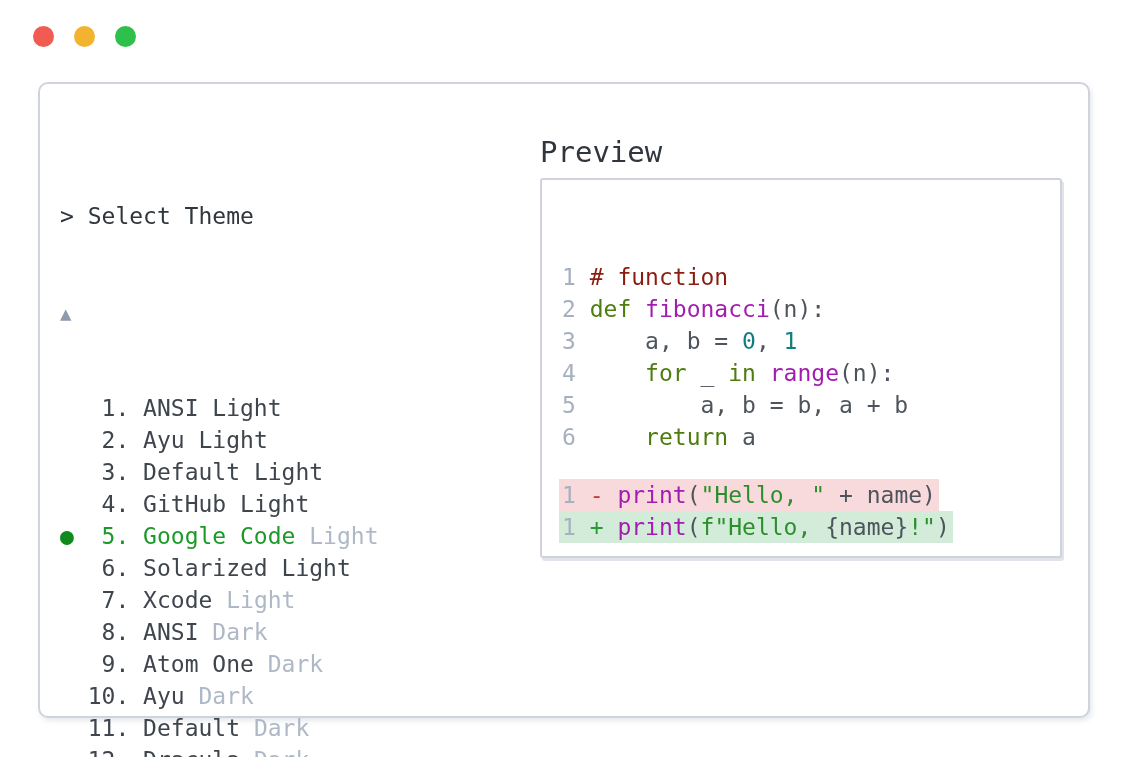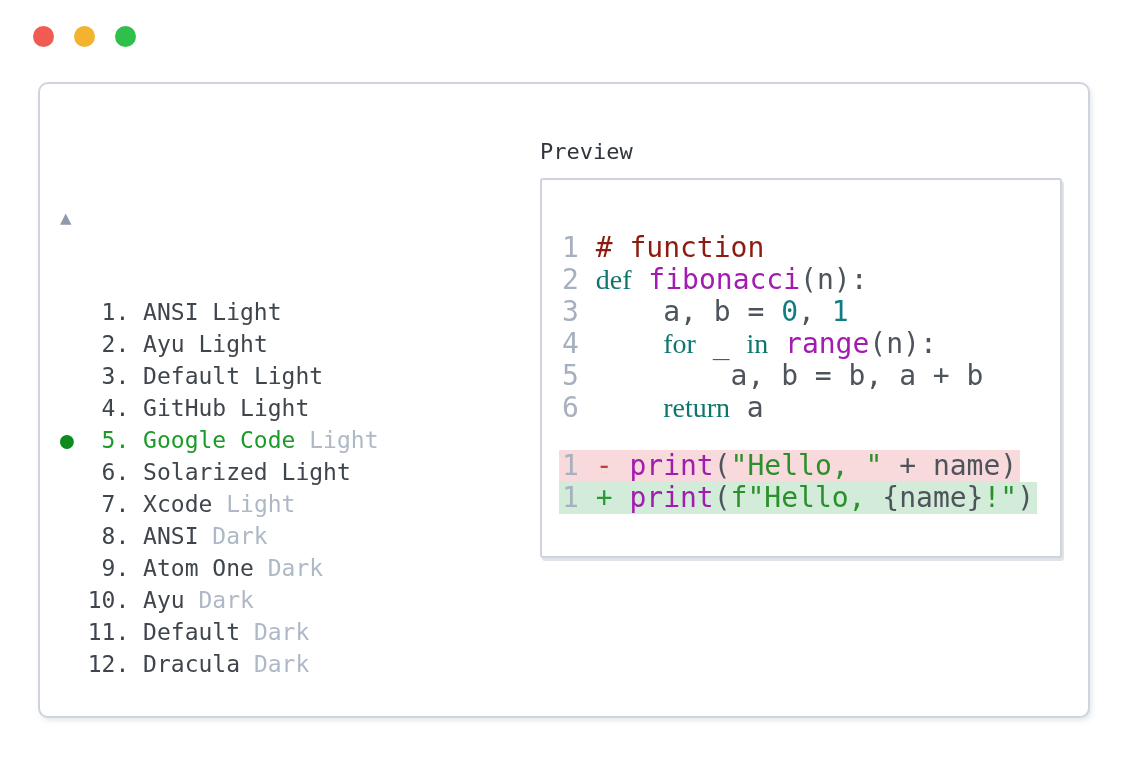--- a/index.html
+++ b/index.html
@@ -26,40 +26,40 @@
   }
   .line { height: 32px; }
   .prompt { color: #30363d; }
   .arrow-up   { color: #8e9bad; font-size: 19px; cursor: pointer; }
   .bullet { color: #0e8b1c; }
   .sel    { color: #1b9a28; }
   .muted  { color: #aeb8c6; }
 
   .preview-heading {
     position: absolute; left: 500px; top: 52px;
-    font-size: 22px; line-height: 32px; color: #30363d;
+    font-size: 29px; line-height: 32px; color: #30363d;
   }
   .preview-box {
     position: absolute; left: 500px; top: 94px; width: 522px; height: 380px;
     background: #ffffff; border: 2px solid #cfd4dc; border-radius: 3px;
     box-shadow: 2px 3px 0 #e0e4ea; overflow: hidden;
   }
   .code {
-    padding: 52px 0 0 20px;
-    font-size: 28px; line-height: 32px; white-space: pre; color: #4e545c;
+    padding: 81px 0 0 20px;
+    font-size: 23px; line-height: 32px; white-space: pre; color: #4e545c;
   }
   .code-line { height: 32px; }
   .code-gap  { height: 26px; }
   .line-bg { display: inline-block; height: 32px; padding: 0 3px; margin-left: -3px; }
   .bg-removed { background: #f9dadc; }
   .bg-added   { background: #d2ecd9; }
 
   .lnum        { color: #a6b0bf; }
   .tok-comment { color: #8c1b10; }
-  .tok-keyword { color: #0f766e; font-family: Liberation Serif, serif; }
+  .tok-keyword { color: #4d7c0f; }
   .tok-fn      { color: #a21caf; }
   .tok-literal { color: #0f7d81; }
   .tok-string  { color: #2b8f2b; }
   .tok-minus   { color: #c24038; }
   .tok-plus    { color: #2b9a35; }
   .tok-plain   { color: #4e545c; }
 </style>
 </head>
 <body>
 
@@ -67,20 +67,21 @@
 
   <div class="traffic">
     <span class="dot dot-red"></span>
     <span class="dot dot-yellow"></span>
     <span class="dot dot-green"></span>
   </div>
 
   <div class="panel">
 
     <div class="left-block">
+      <div class="line prompt">&gt; Select Theme</div>
       <div class="line"><span class="arrow-up">▲</span></div>
       <div id="theme-list"><div class="line theme-row"><span class="bullet">  </span><span> 1. </span><span>ANSI</span><span> Light</span></div><div class="line theme-row"><span class="bullet">  </span><span> 2. </span><span>Ayu</span><span> Light</span></div><div class="line theme-row"><span class="bullet">  </span><span> 3. </span><span>Default</span><span> Light</span></div><div class="line theme-row"><span class="bullet">  </span><span> 4. </span><span>GitHub</span><span> Light</span></div><div class="line theme-row"><span class="bullet">● </span><span class="sel"> 5. </span><span class="sel">Google Code</span><span class="muted"> Light</span></div><div class="line theme-row"><span class="bullet">  </span><span> 6. </span><span>Solarized</span><span> Light</span></div><div class="line theme-row"><span class="bullet">  </span><span> 7. </span><span>Xcode</span><span class="muted"> Light</span></div><div class="line theme-row"><span class="bullet">  </span><span> 8. </span><span>ANSI</span><span class="muted"> Dark</span></div><div class="line theme-row"><span class="bullet">  </span><span> 9. </span><span>Atom One</span><span class="muted"> Dark</span></div><div class="line theme-row"><span class="bullet">  </span><span>10. </span><span>Ayu</span><span class="muted"> Dark</span></div><div class="line theme-row"><span class="bullet">  </span><span>11. </span><span>Default</span><span class="muted"> Dark</span></div><div class="line theme-row"><span class="bullet">  </span><span>12. </span><span>Dracula</span><span class="muted"> Dark</span></div></div>
       
       
       
     </div>
 
     <div class="preview-heading">Preview</div>
 
     <div class="preview-box">

